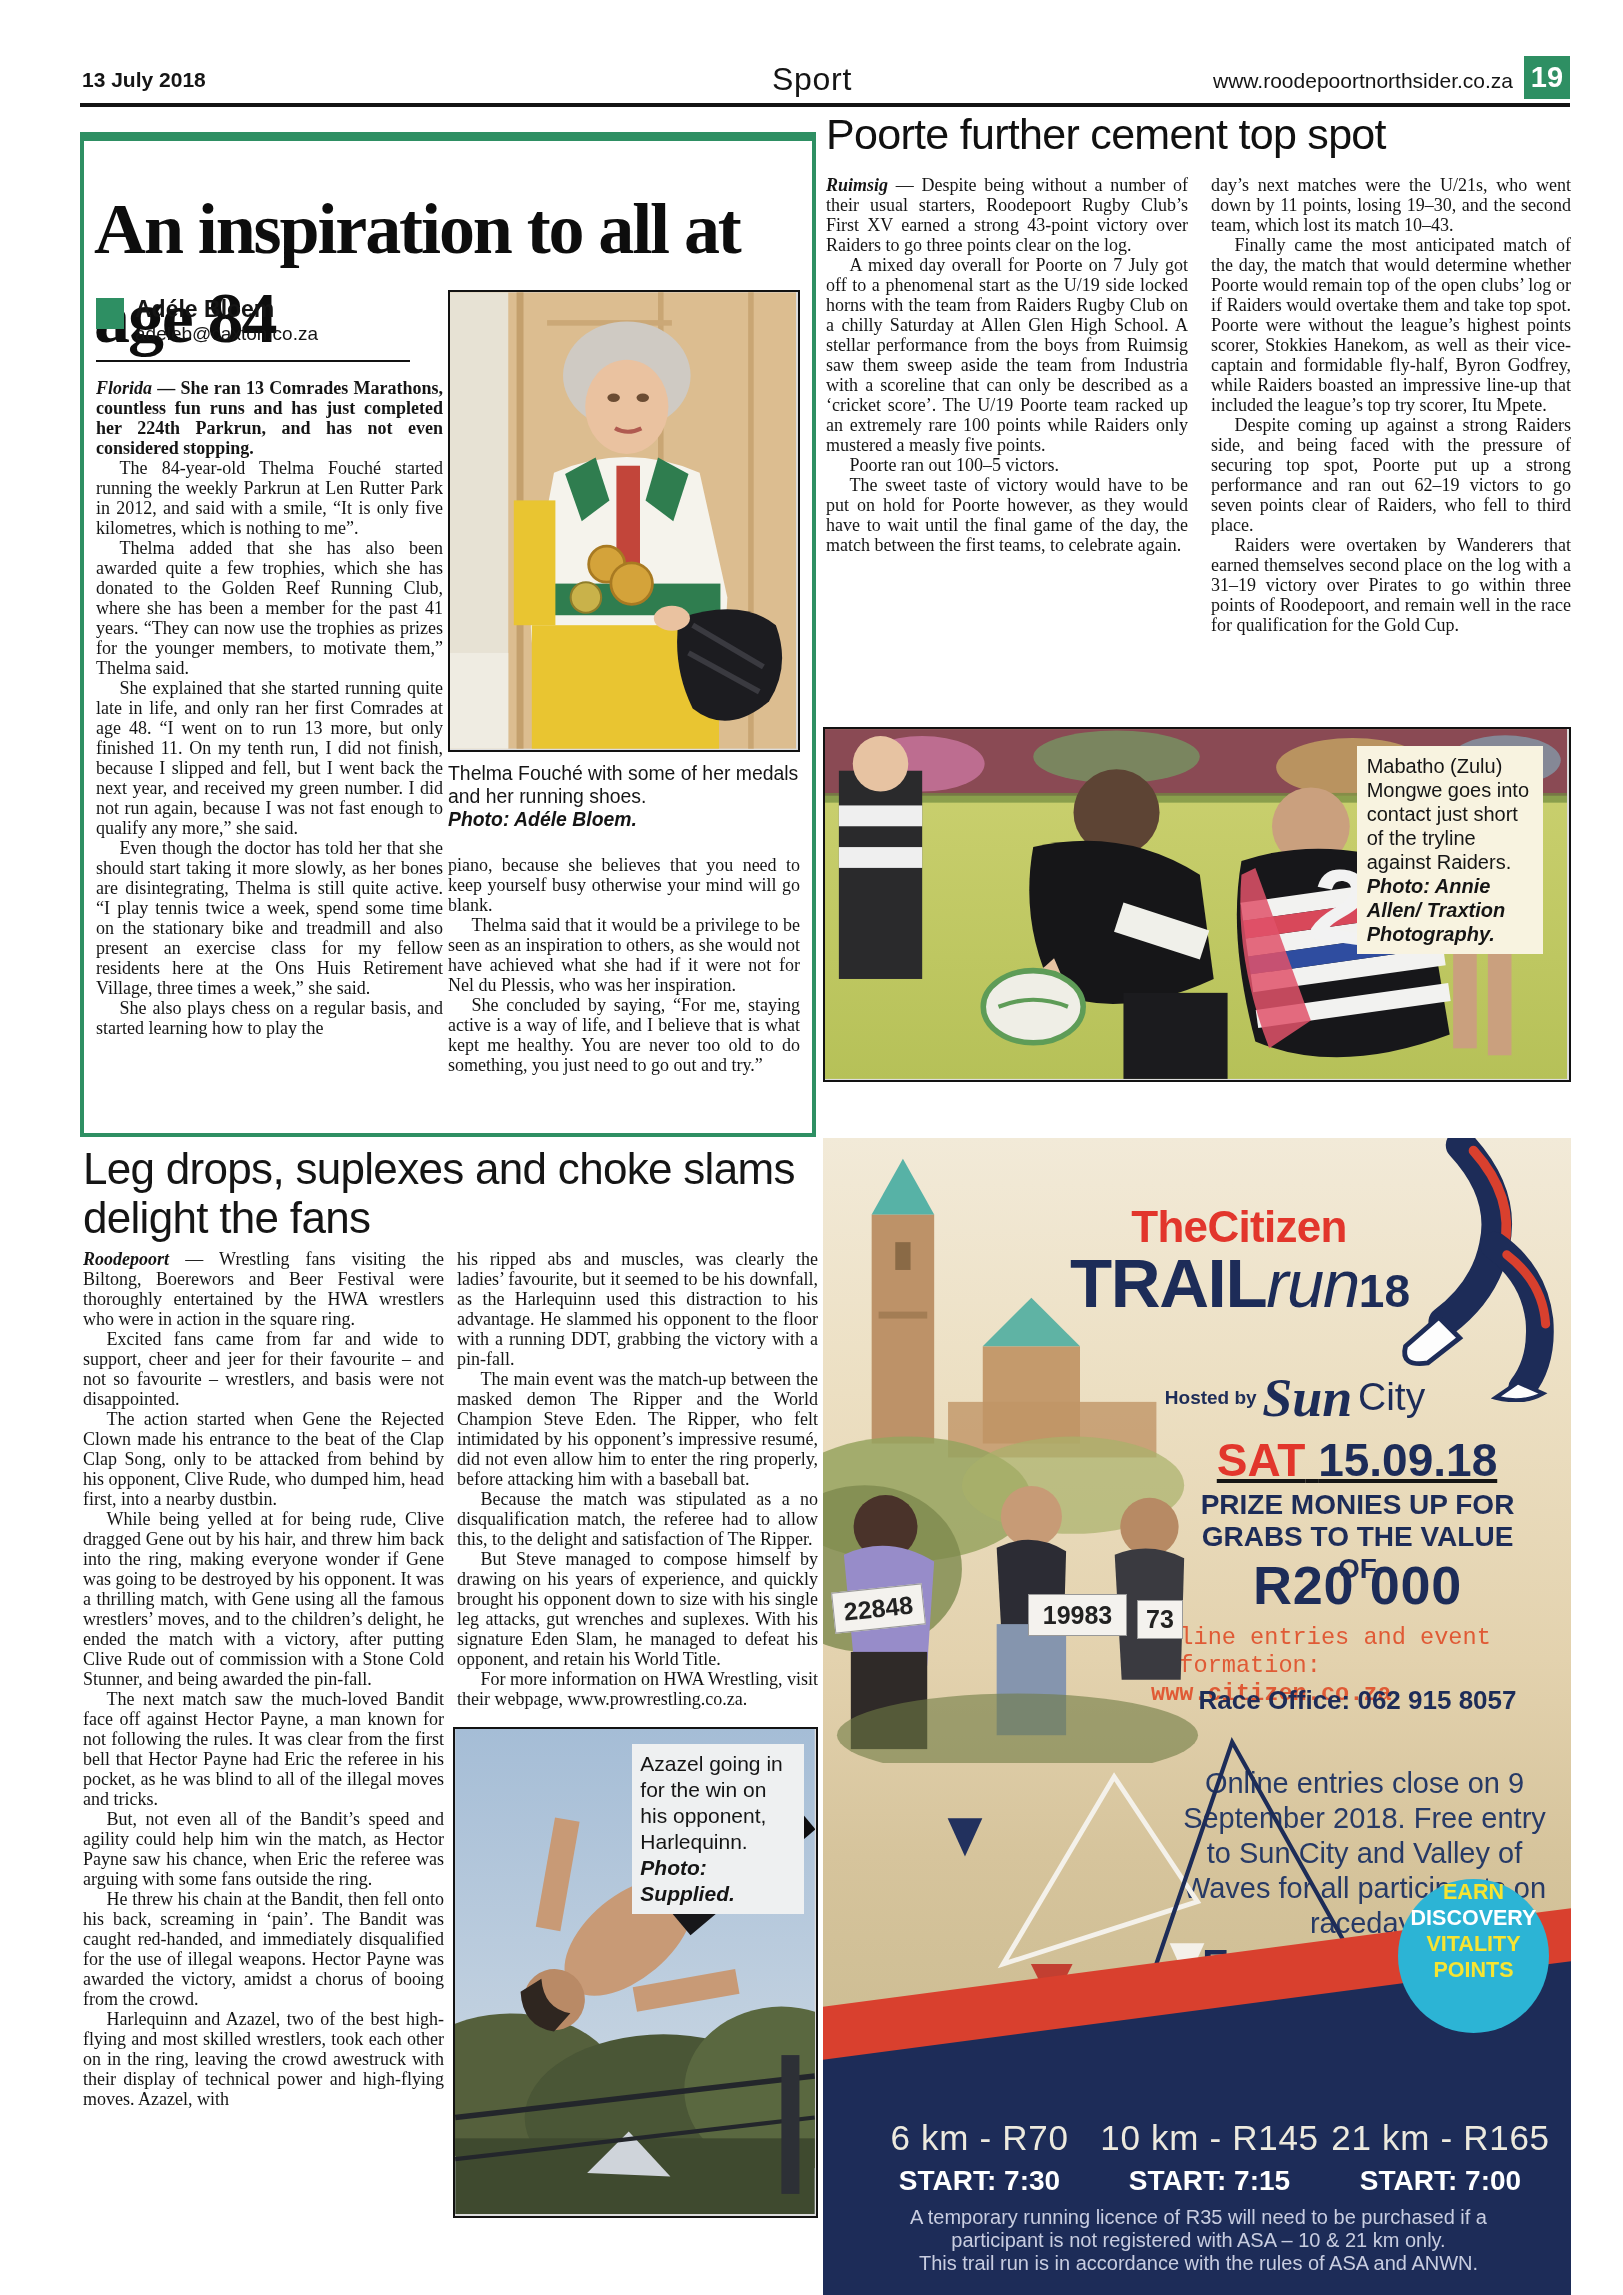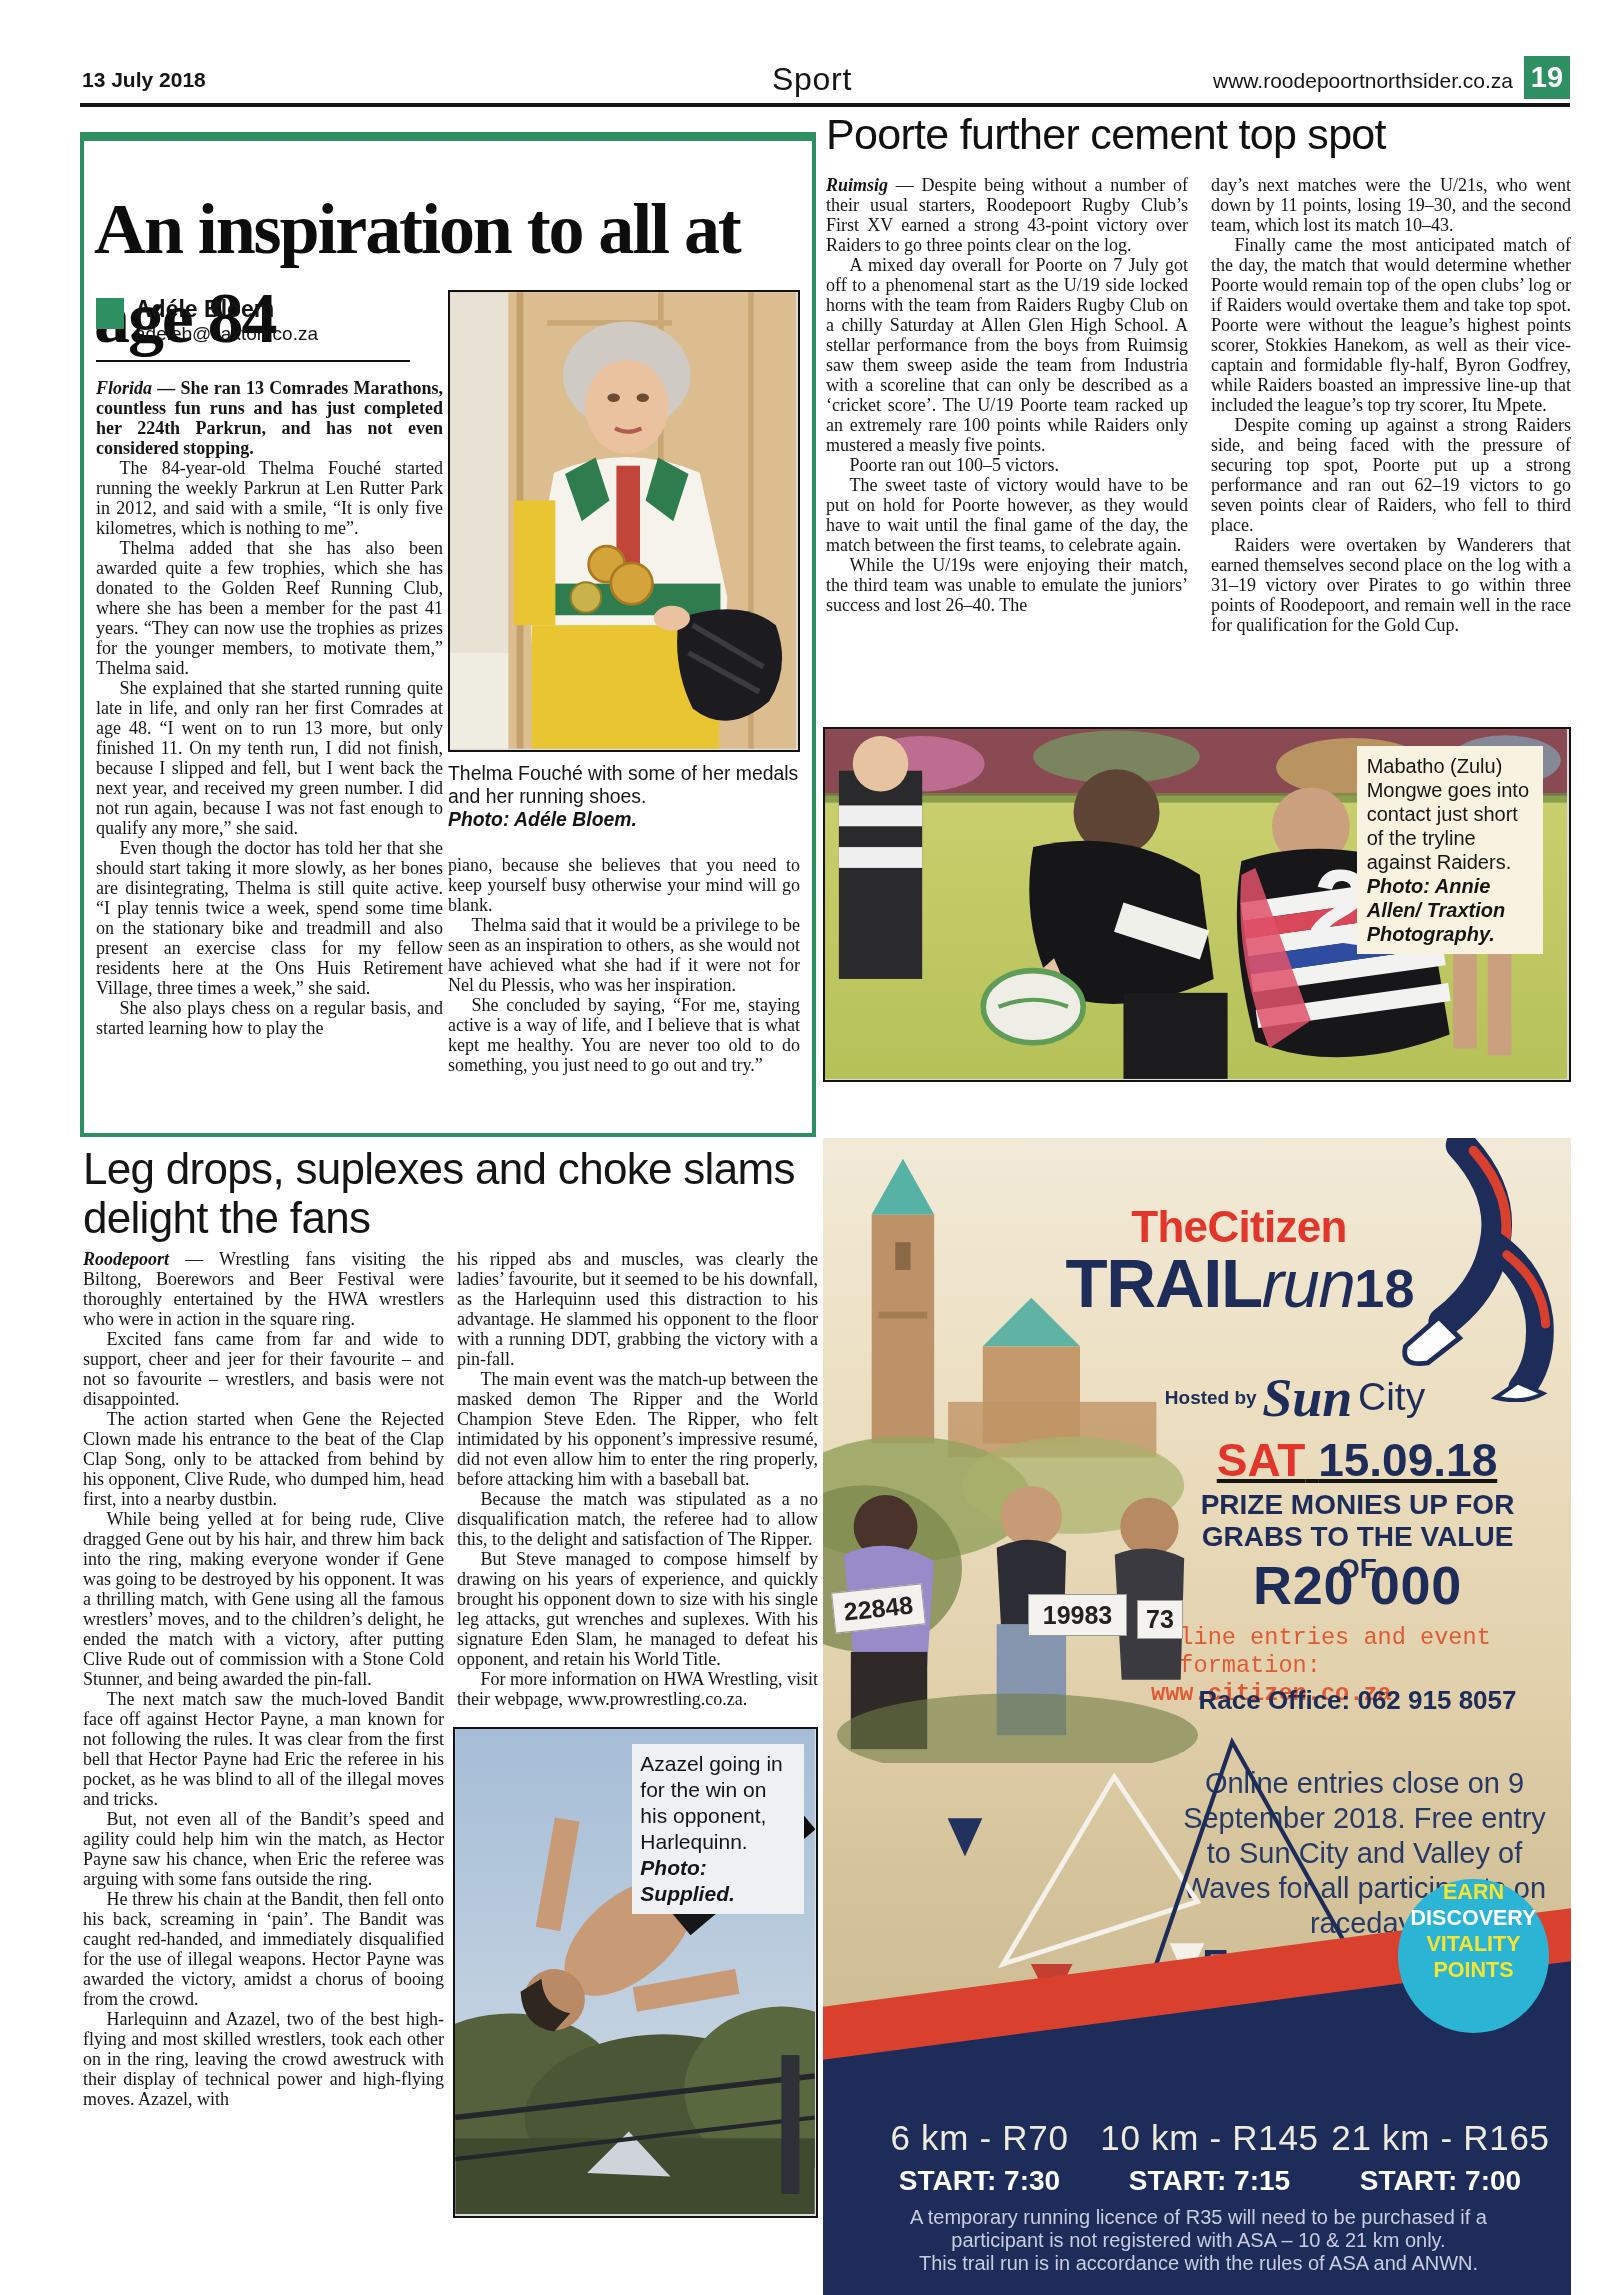--- a/index.html
+++ b/index.html
@@ -53,21 +53,21 @@
     font-family:"Liberation Sans",sans-serif;font-size:21px;line-height:26px;position:absolute;}
   
   .ad{left:823px;top:1138px;width:748px;height:1157px;overflow:hidden;
     background:linear-gradient(180deg,#f2ead8 0%,#ecdfc2 22%,#e3d2ae 45%,#d6c49c 62%,#cdbd93 78%,#c9b98e 100%);}
   .ad *{position:absolute;}
   .ad-citizen{left:201px;top:64px;width:430px;text-align:center;font-family:"Liberation Sans",sans-serif;
     font-weight:bold;font-size:44px;color:#e2362c;letter-spacing:-0.7px;}
   .ad-trail{left:174px;top:106px;width:486px;text-align:center;color:#1d2c58;font-family:"Liberation Sans",sans-serif;}
   .ad-trail .t1{position:static;font-weight:bold;font-size:69px;letter-spacing:-1.4px;}
   .ad-trail .t2{position:static;font-style:italic;font-size:67px;letter-spacing:-1.4px;}
-  .ad-trail .t3{position:static;font-weight:bold;font-size:54px;}
+  .ad-trail .t3{position:static;font-weight:bold;font-size:46px;}
   .ad-hosted{left:257px;top:229px;width:430px;text-align:center;color:#1d2c58;}
   .ad-hosted .hb{position:static;font-family:"Liberation Sans",sans-serif;font-weight:bold;font-size:19px;vertical-align:12.5px;}
   .ad-hosted .hs{position:static;font-family:"Liberation Serif",serif;font-style:italic;font-weight:bold;font-size:54px;padding:0 5.6px;}
   .ad-hosted .hc{position:static;font-family:"Liberation Sans",sans-serif;font-size:39px;vertical-align:5.6px;}
   .ad-sat{left:326px;top:295px;width:416px;text-align:center;font-family:"Liberation Sans",sans-serif;font-weight:bold;font-size:46px;text-decoration:underline;}
   .ad-sat .red{position:static;color:#e2362c;}
   .ad-sat .navy{position:static;color:#1d2c58;}
   .ad-prize{left:361px;top:351px;width:347px;text-align:center;color:#1d2c58;font-family:"Liberation Sans",sans-serif;
     font-weight:bold;font-size:28px;line-height:32px;}
   .ad-amount{left:361px;top:416px;width:347px;text-align:center;color:#1d2c58;font-family:"Liberation Sans",sans-serif;
@@ -176,21 +176,20 @@
   <p>Thelma said that it would be a privilege to be seen as an inspiration to others, as she would not have achieved what she had if it were not for Nel du Plessis, who was her inspiration.</p>
   <p>She concluded by saying, “For me, staying active is a way of life, and I believe that is what kept me healthy. You are never too old to do something, you just need to go out and try.”</p>
 </div>
 
 <h2 class="abs a2-headline" style="margin:0;font-weight:normal;">Poorte further cement top spot</h2>
 <div class="col a2-colL">
   <p class="first"><span class="place">Ruimsig</span><span> — Despite being without a number of their usual starters, Roodepoort Rugby Club’s First XV earned a strong 43-point victory over Raiders to go three points clear on the log.</span></p>
   <p>A mixed day overall for Poorte on 7 July got off to a phenomenal start as the U/19 side locked horns with the team from Raiders Rugby Club on a chilly Saturday at Allen Glen High School. A stellar performance from the boys from Ruimsig saw them sweep aside the team from Industria with a scoreline that can only be described as a ‘cricket score’. The U/19 Poorte team racked up an extremely rare 100 points while Raiders only mustered a measly five points.</p>
   <p>Poorte ran out 100–5 victors.</p>
   <p>The sweet taste of victory would have to be put on hold for Poorte however, as they would have to wait until the final game of the day, the match between the first teams, to celebrate again.</p>
-  <p>While the U/19s were enjoying their match, the third team was unable to emulate the juniors’ success and lost 26–40. The</p>
 </div>
 <div class="col a2-colR">
   <p class="first">day’s next matches were the U/21s, who went down by 11 points, losing 19–30, and the second team, which lost its match 10–43.</p>
   <p>Finally came the most anticipated match of the day, the match that would determine whether Poorte would remain top of the open clubs’ log or if Raiders would overtake them and take top spot. Poorte were without the league’s highest points scorer, Stokkies Hanekom, as well as their vice-captain and formidable fly-half, Byron Godfrey, while Raiders boasted an impressive line-up that included the league’s top try scorer, Itu Mpete.</p>
   <p>Despite coming up against a strong Raiders side, and being faced with the pressure of securing top spot, Poorte put up a strong performance and ran out 62–19 victors to go seven points clear of Raiders, who fell to third place.</p>
   <p>Raiders were overtaken by Wanderers that earned themselves second place on the log with a 31–19 victory over Pirates to go within three points of Roodepoort, and remain well in the race for qualification for the Gold Cup.</p>
 </div>
 
 <figure class="abs photo-frame rugby-photo" style="margin:0">
   <svg width="742" height="350" viewBox="0 0 1069 504">

